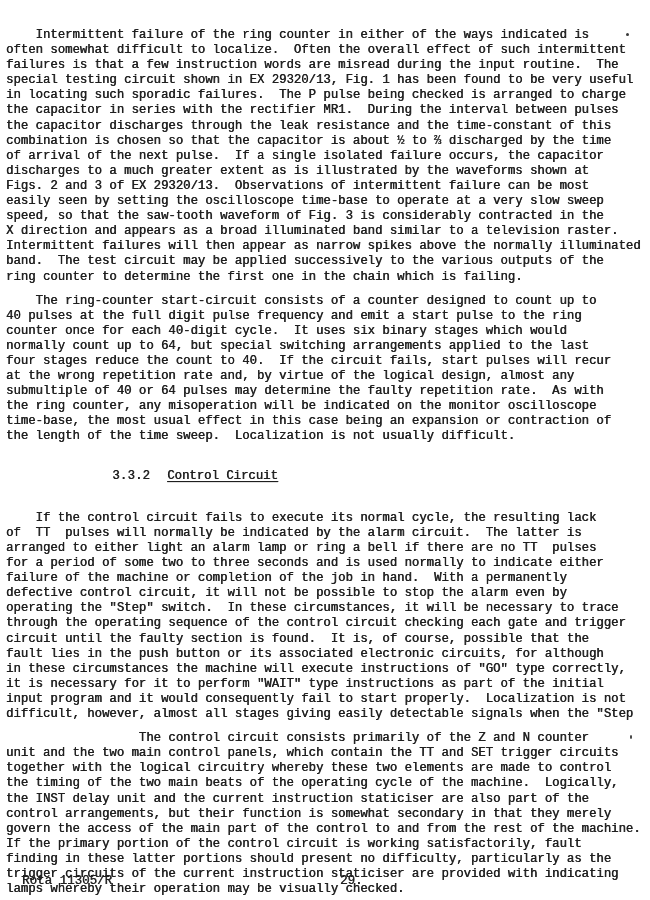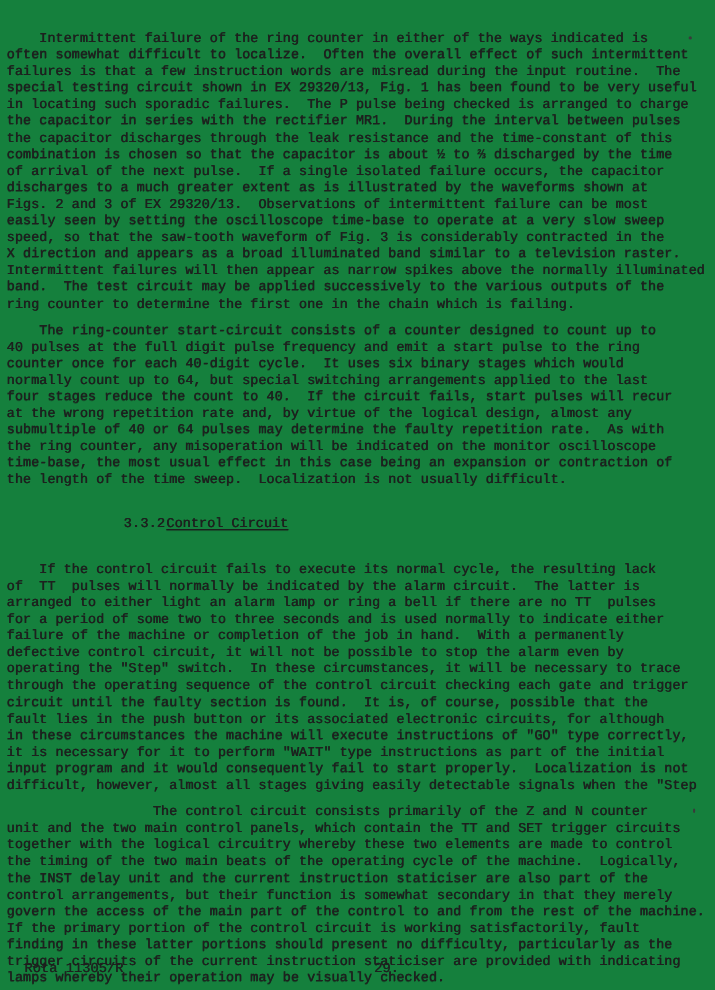--- a/index.html
+++ b/index.html
@@ -5,21 +5,21 @@
   html, body {
     margin: 0;
     padding: 0;
     background: #e8e6e1;
   }
   .page {
     position: relative;
     width: 650px;
     height: 900px;
     margin: 0;
-    background: #15803d;
+    background: #ffffff;
     overflow: hidden;
     font-family: "Liberation Mono", "DejaVu Sans Mono", monospace;
     color: #1f1f1f;
   }
   .body-text {
     position: absolute;
     top: 28px;
     left: 6px;
     right: 2px;
   }
@@ -34,21 +34,21 @@
   .heading {
     margin: 8px 0 12px 0;
     padding-left: 62px;
     font-size: 12.3px;
     line-height: 15.1px;
     white-space: pre;
     text-shadow: 0.45px 0 0 rgba(25,25,25,0.8), 0 0.3px 0 rgba(25,25,25,0.45);
   }
   .h-num { letter-spacing: 0.2px; margin-top: 44px; }
   .h-title {
-    margin-left: 1px;
+    margin-left: 17px;
     text-decoration: underline;
     text-underline-offset: 2px;
   }
   .footer {
     position: absolute;
     top: 874px;
     left: 22px;
     right: 0;
     font-size: 12.5px;
     line-height: 15px;

